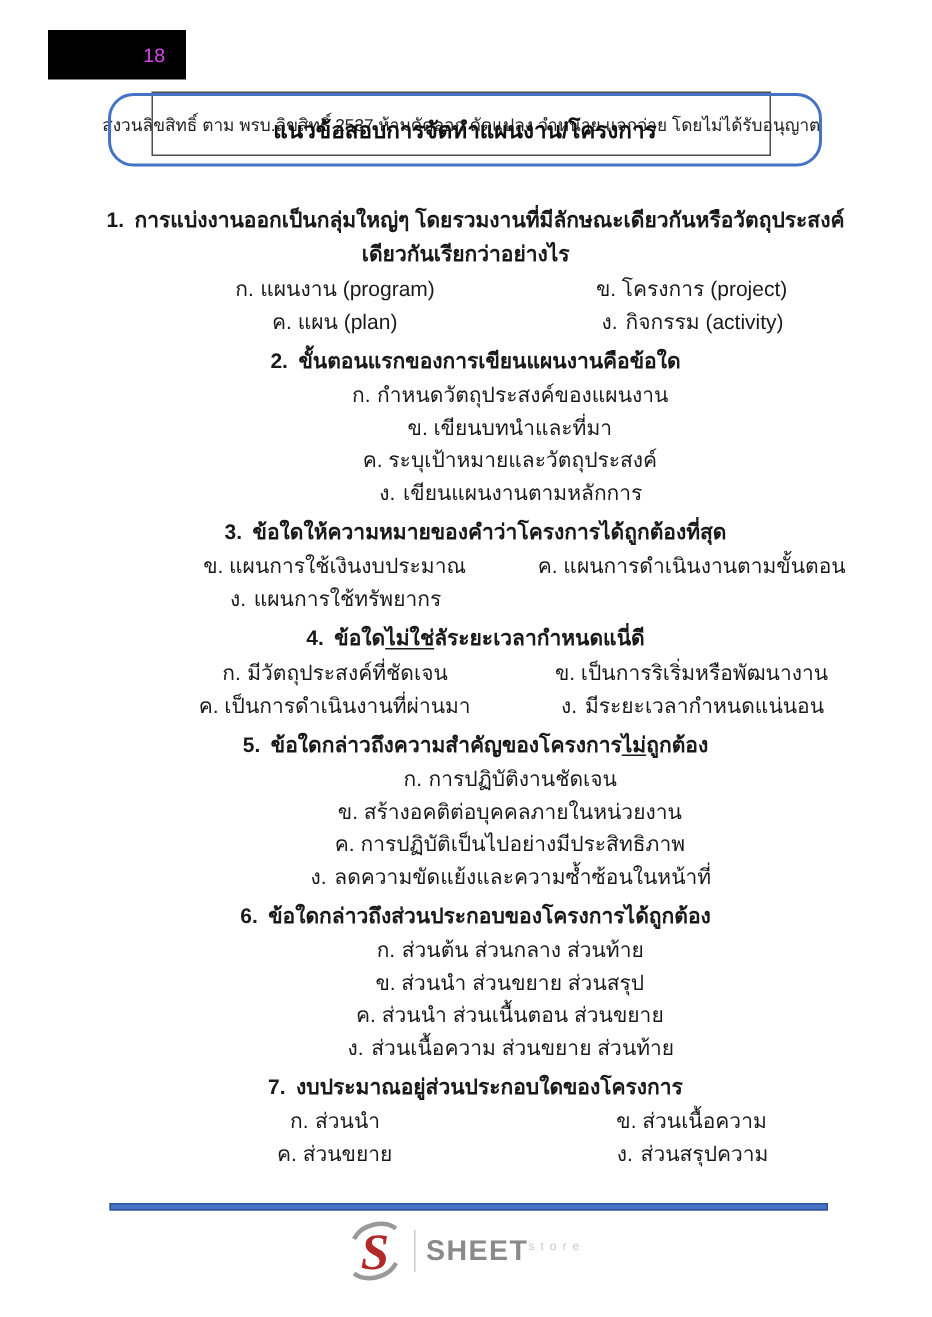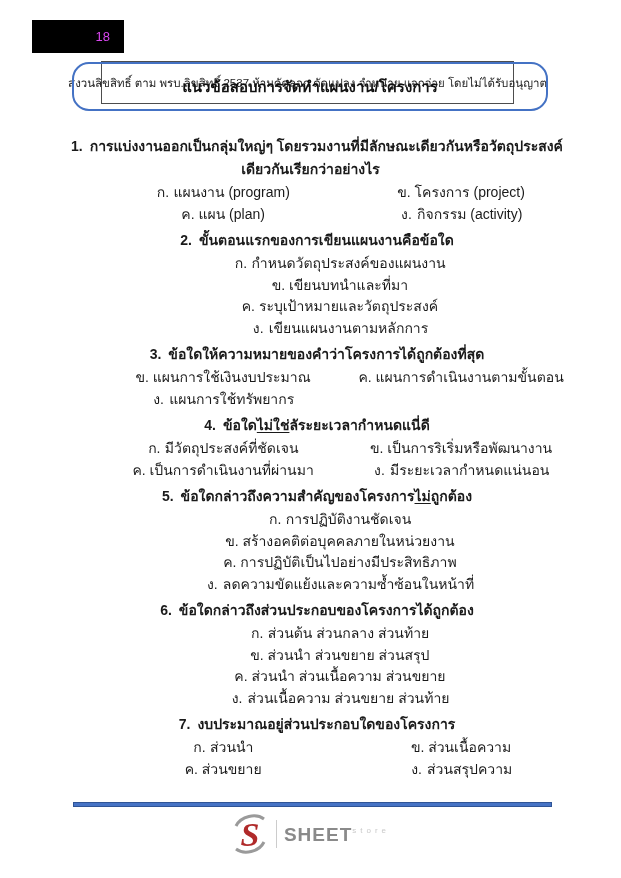--- a/index.html
+++ b/index.html
@@ -197,21 +197,21 @@
       </div>
     </div>
 
     <div class="question">
       <div class="q-heading">
         <span class="q-num">6.</span><span>ข้อใดกล่าวถึงส่วนประกอบของโครงการได้ถูกต้อง</span>
       </div>
       <div class="choices one-col">
         <div class="choice"><span class="c-label">ก.</span><span>ส่วนต้น  ส่วนกลาง  ส่วนท้าย</span></div>
         <div class="choice"><span class="c-label">ข.</span><span>ส่วนนำ  ส่วนขยาย  ส่วนสรุป</span></div>
-        <div class="choice"><span class="c-label">ค.</span><span>ส่วนนำ  ส่วนเนื้อความ  ส่วนขยาย</span></div>
+        <div class="choice"><span class="c-label">ค.</span><span>ส่วนนำ  ส่วนเนื้นตอน  ส่วนขยาย</span></div>
         <div class="choice"><span class="c-label">ง.</span><span>ส่วนเนื้อความ  ส่วนขยาย  ส่วนท้าย</span></div>
       </div>
     </div>
 
     <div class="question">
       <div class="q-heading">
         <span class="q-num">7.</span><span>งบประมาณอยู่ส่วนประกอบใดของโครงการ</span>
       </div>
       <div class="choices two-col">
         <div class="choice"><span class="c-label">ก.</span><span>ส่วนนำ</span></div>

